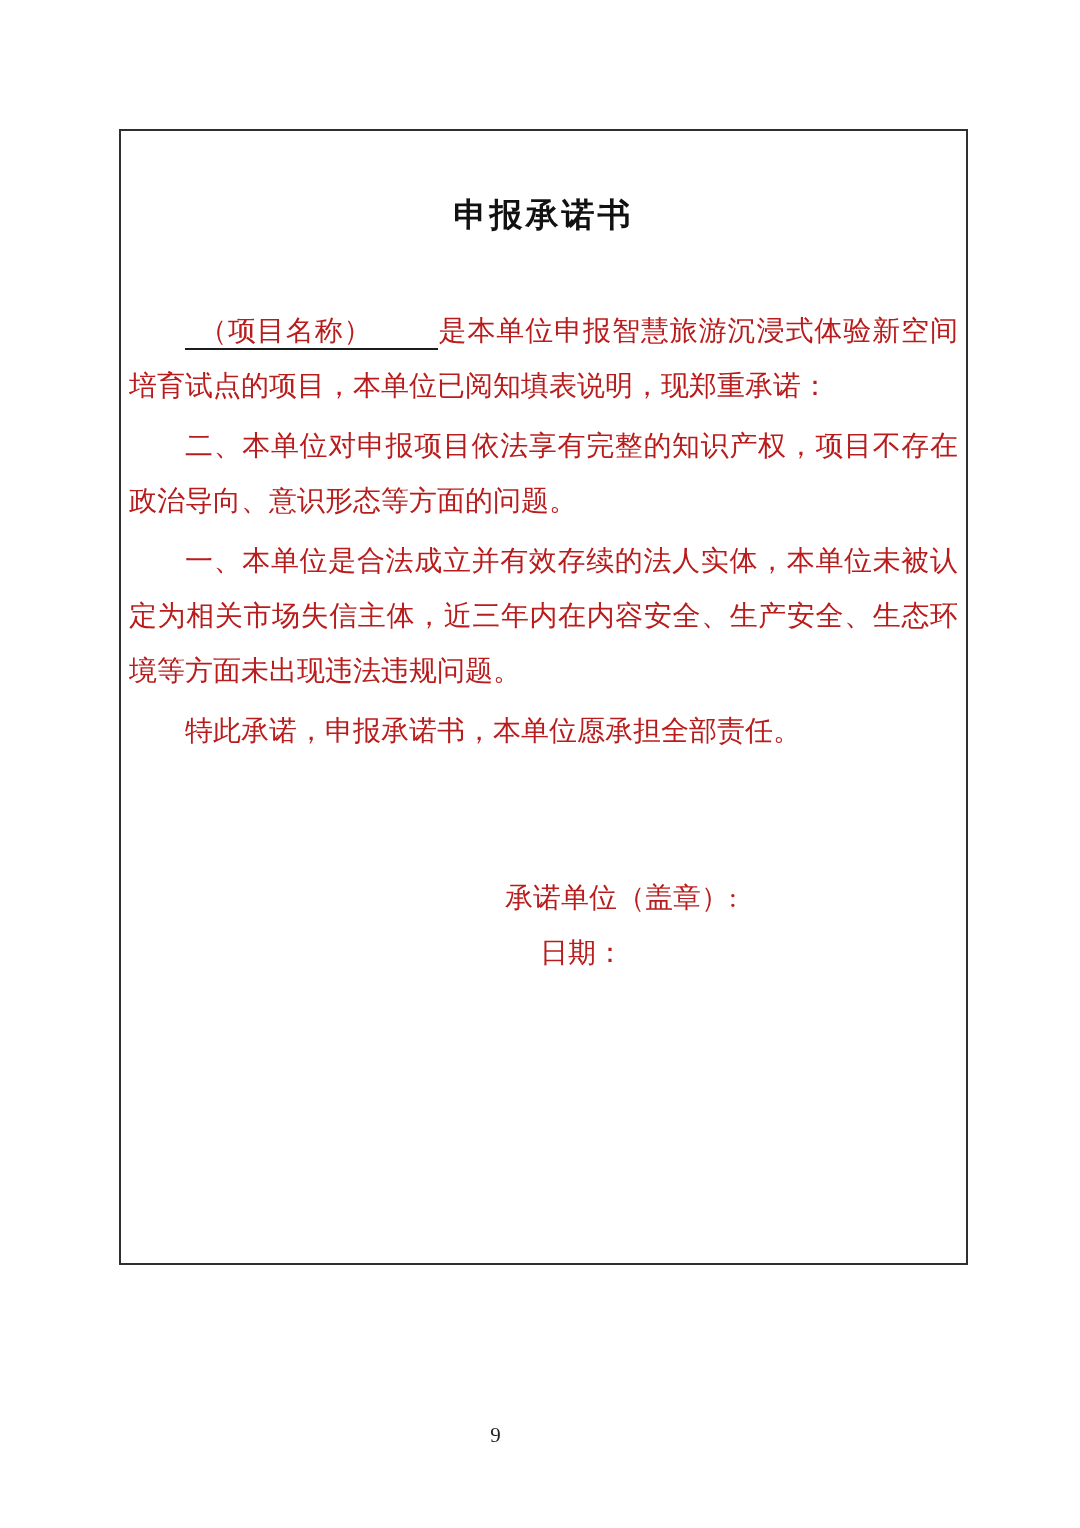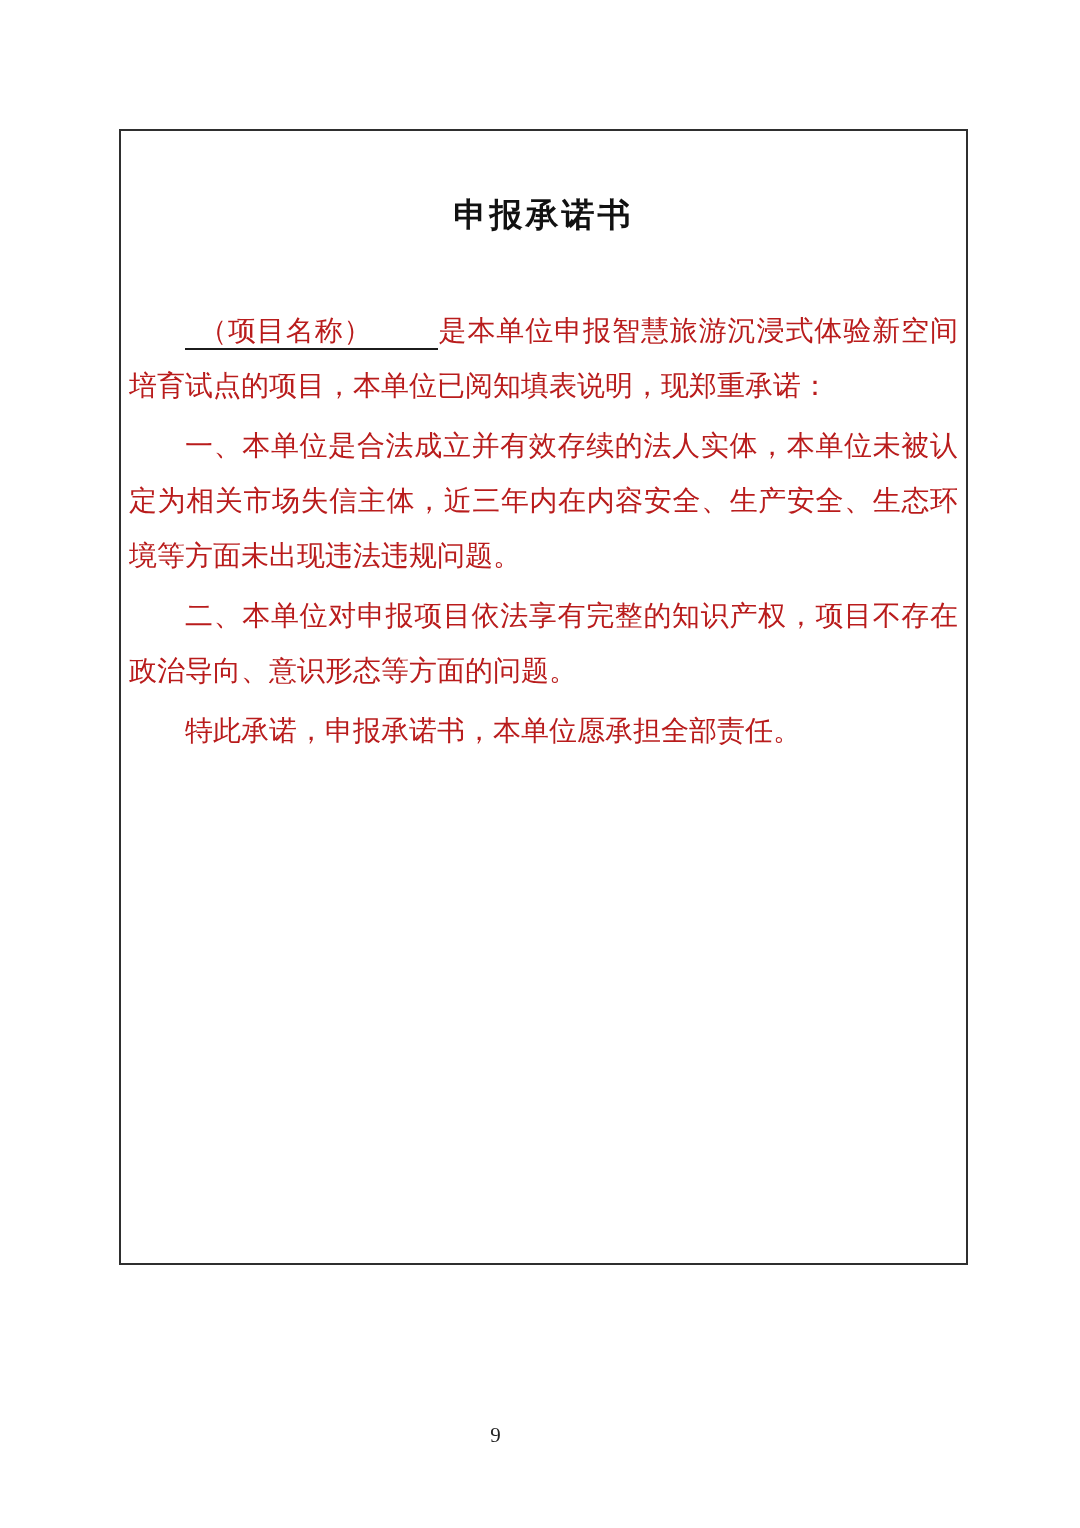--- a/index.html
+++ b/index.html
@@ -76,25 +76,29 @@
 <body>
 
 <div class="sheet">
   <div class="frame">
 
     <div class="doc-title">申报承诺书</div>
 
     <div class="body-text">
       <p><span class="blank-underline">（项目名称）</span><span>是本单位申报智慧旅游沉浸式体验新空间培育试点的项目，本单位已阅知填表说明，现郑重承诺：</span></p>
 
+      <p>二、本单位对申报项目依法享有完整的知识产权，项目不存在政治导向、意识形态等方面的问题。</p>
+
       <p>一、本单位是合法成立并有效存续的法人实体，本单位未被认定为相关市场失信主体，近三年内在内容安全、生产安全、生态环境等方面未出现违法违规问题。</p>
-
-      <p>二、本单位对申报项目依法享有完整的知识产权，项目不存在政治导向、意识形态等方面的问题。</p>
 
 
       <p>特此承诺，申报承诺书，本单位愿承担全部责任。</p>
 
+      <div class="signature">
+        <div class="unit-line">承诺单位（盖章）:</div>
+        <div class="date-line">日期：</div>
+      </div>
     </div>
 
   </div>
 
   <div class="page-num">9</div>
 </div>
 
 </body></html>

